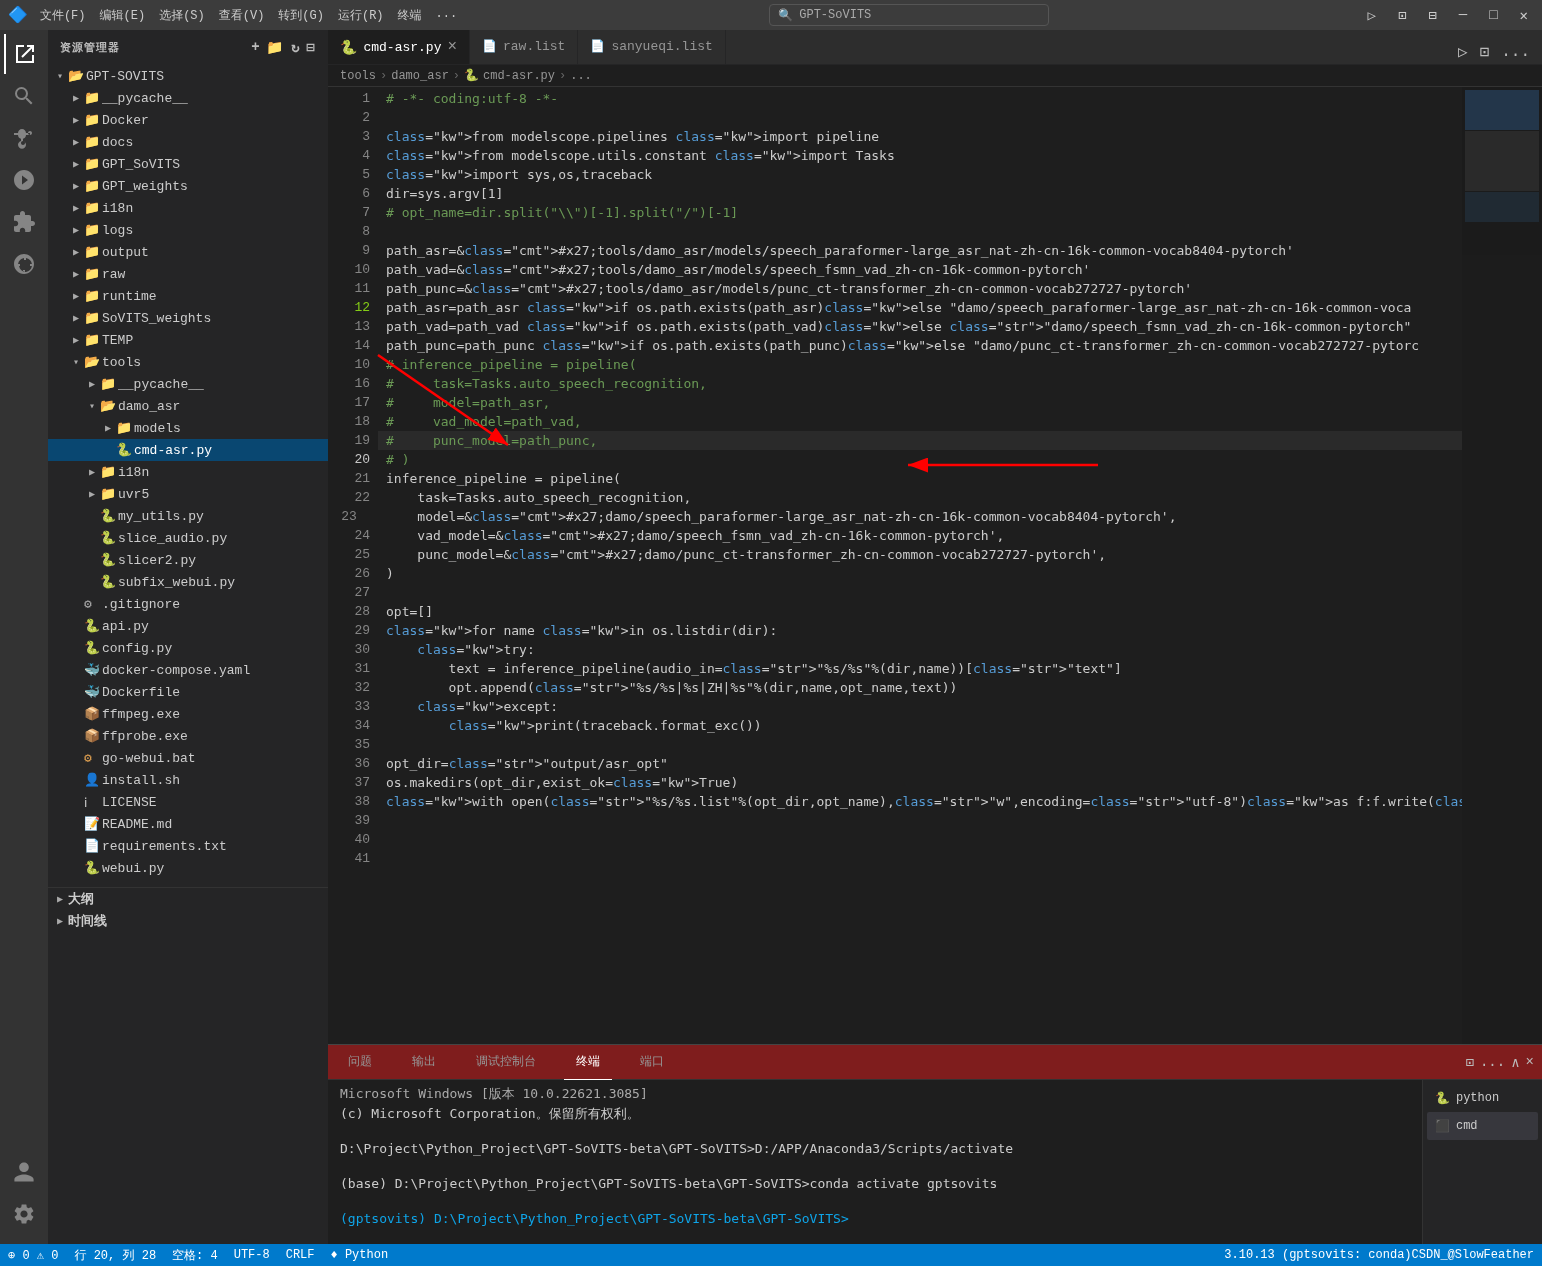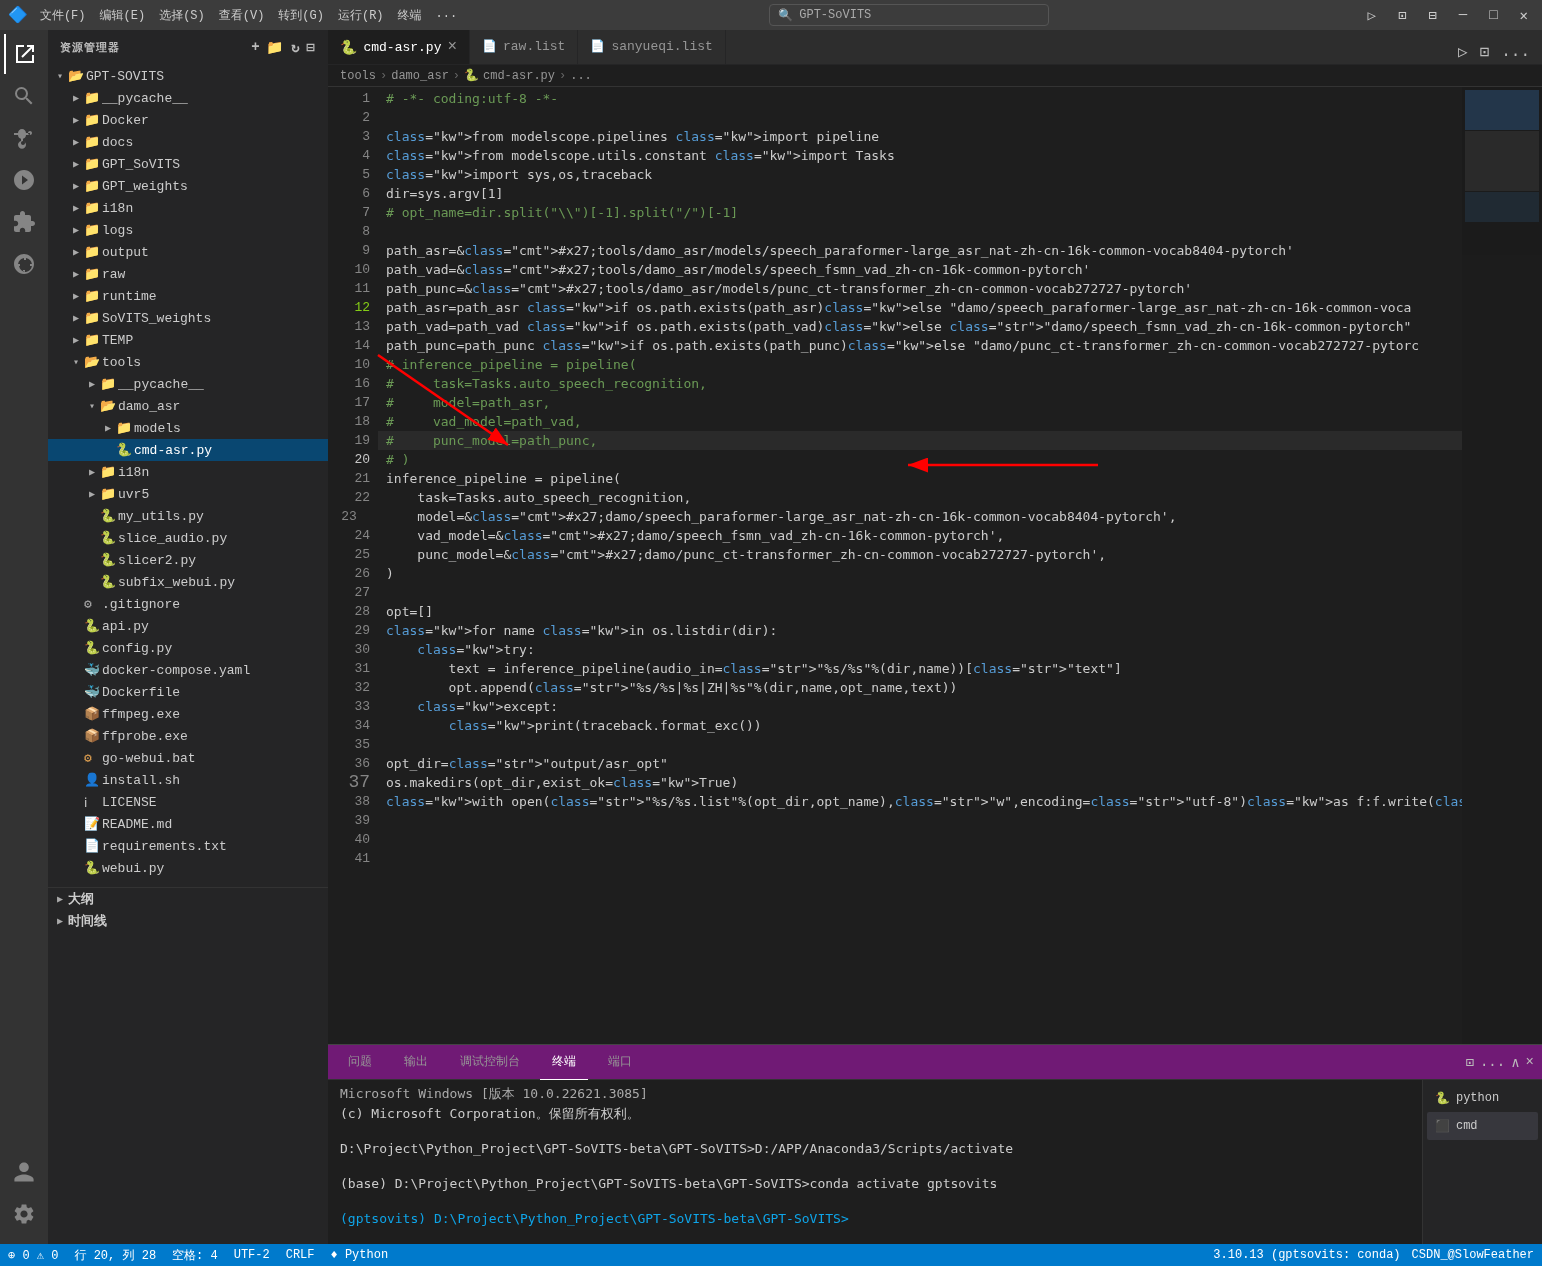--- a/index.html
+++ b/index.html
@@ -286,25 +286,25 @@
     #panel {
       height: 200px;
       background: #1e1e1e;
       border-top: 1px solid #444;
       display: flex;
       flex-direction: column;
       flex-shrink: 0;
     }
     #panel-tabs {
       height: 35px;
-      background: #701a75;
+      background: #7f1d1d;
       display: flex;
       align-items: center;
       padding: 0 8px;
-      gap: 8px;
+      gap: 16px;
       border-bottom: 1px solid #333;
       flex-shrink: 0;
     }
     .panel-tab {
       height: 35px;
       display: flex;
       align-items: center;
       padding: 0 12px;
       font-size: 12px;
       color: #969696;
@@ -342,21 +342,21 @@
       align-items: center;
       padding: 0 8px;
       font-size: 12px;
       color: #fff;
       flex-shrink: 0;
       gap: 16px;
     }
     .status-right {
       margin-left: auto;
       display: flex;
-      gap: 11px;
+      gap: 0;
     }
 
     
     .terminal-side {
       width: 120px;
       background: #252526;
       border-left: 1px solid #333;
       padding: 4px;
     }
     .terminal-side-item {
@@ -772,21 +772,21 @@
           <div style="height: 19px; line-height: 19px; font-size: 13px; color: rgb(133, 133, 133);">27</div>
           <div style="height: 19px; line-height: 19px; font-size: 13px; color: rgb(133, 133, 133);">28</div>
           <div style="height: 19px; line-height: 19px; font-size: 13px; color: rgb(133, 133, 133);">29</div>
           <div style="height: 19px; line-height: 19px; font-size: 13px; color: rgb(133, 133, 133);">30</div>
           <div style="height: 19px; line-height: 19px; font-size: 13px; color: rgb(133, 133, 133);">31</div>
           <div style="height: 19px; line-height: 19px; font-size: 13px; color: rgb(133, 133, 133);">32</div>
           <div style="height: 19px; line-height: 19px; font-size: 13px; color: rgb(133, 133, 133);">33</div>
           <div style="height: 19px; line-height: 19px; font-size: 13px; color: rgb(133, 133, 133);">34</div>
           <div style="height: 19px; line-height: 19px; font-size: 13px; color: rgb(133, 133, 133);">35</div>
           <div style="height: 19px; line-height: 19px; font-size: 13px; color: rgb(133, 133, 133);">36</div>
-          <div style="height: 19px; line-height: 19px; font-size: 18px; color: rgb(133, 133, 133);">37</div>
+          <div style="height: 19px; line-height: 19px; font-size: 13px; color: rgb(133, 133, 133);">37</div>
           <div style="height: 19px; line-height: 19px; font-size: 13px; color: rgb(133, 133, 133);">38</div>
           <div style="height: 19px; line-height: 19px; font-size: 13px; color: rgb(133, 133, 133);">39</div>
           <div style="height: 19px; line-height: 19px; font-size: 13px; color: rgb(133, 133, 133);">40</div>
           <div style="height: 19px; line-height: 19px; font-size: 13px; color: rgb(133, 133, 133);">41</div>
         </div>
       <div class="code-area" id="code-area-el">
           <div class="code-line"><span class="cmt"># -*- coding:utf-8 -*-</span></div>
           <div class="code-line">&nbsp;</div>
           <div class="code-line"><span <span="" class="kw">class</span>="kw"&gt;from modelscope.pipelines <span <span="" class="kw">class</span>="kw"&gt;import pipeline</div>
           <div class="code-line"><span <span="" class="kw">class</span>="kw"&gt;from modelscope.utils.constant <span <span="" class="kw">class</span>="kw"&gt;import Tasks</div>
@@ -875,20 +875,20 @@
       </div>
     </div>
   </div>
 
 </div>
 
 <div id="status-bar">
   <span>⊕ 0 ⚠ 0</span>
   <span>行 20, 列 28</span>
   <span>空格: 4</span>
-  <span>UTF-2</span>
+  <span>UTF-8</span>
   <span>CRLF</span>
   <span>♦ Python</span>
   <div class="status-right">
     <span>3.10.13 (gptsovits: conda)</span>
     <span>CSDN_@SlowFeather</span>
   </div>
 </div>
 
 </body></html>

